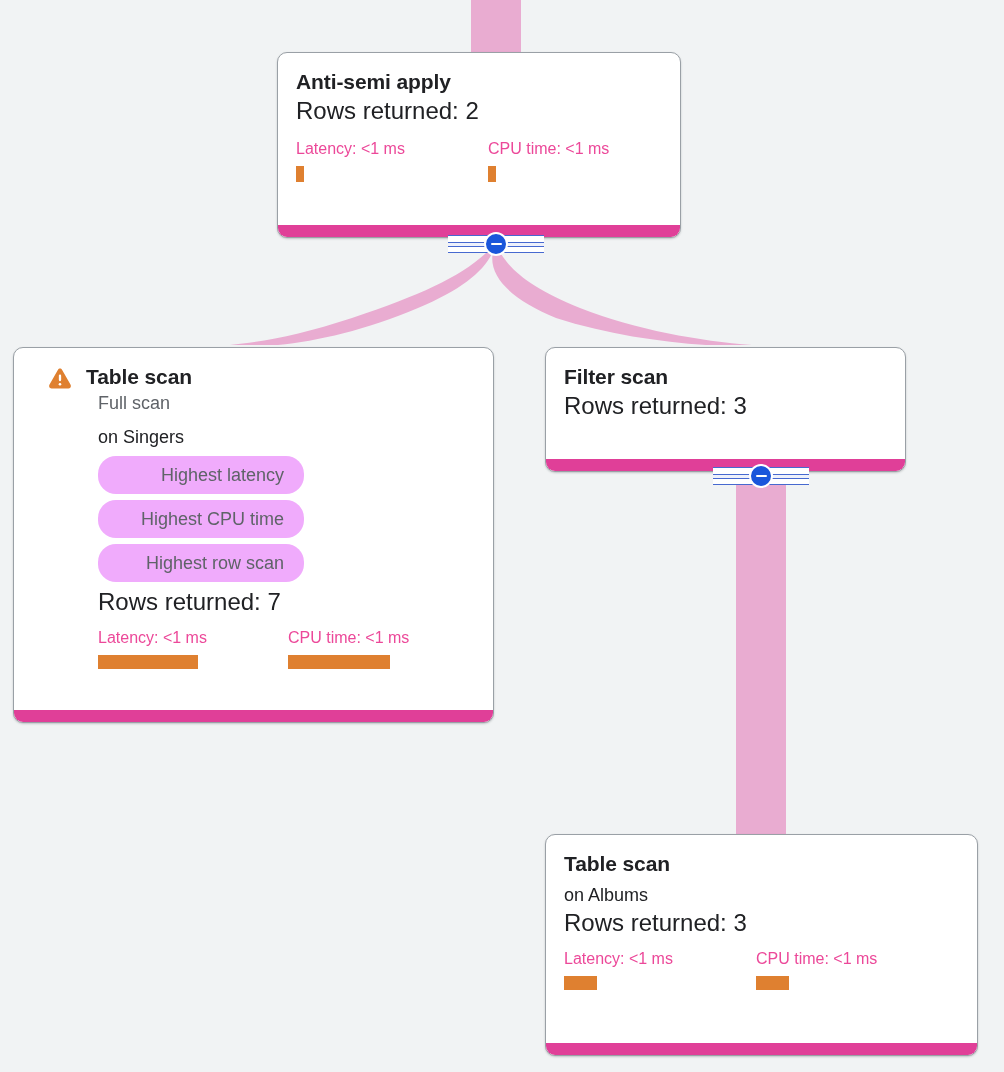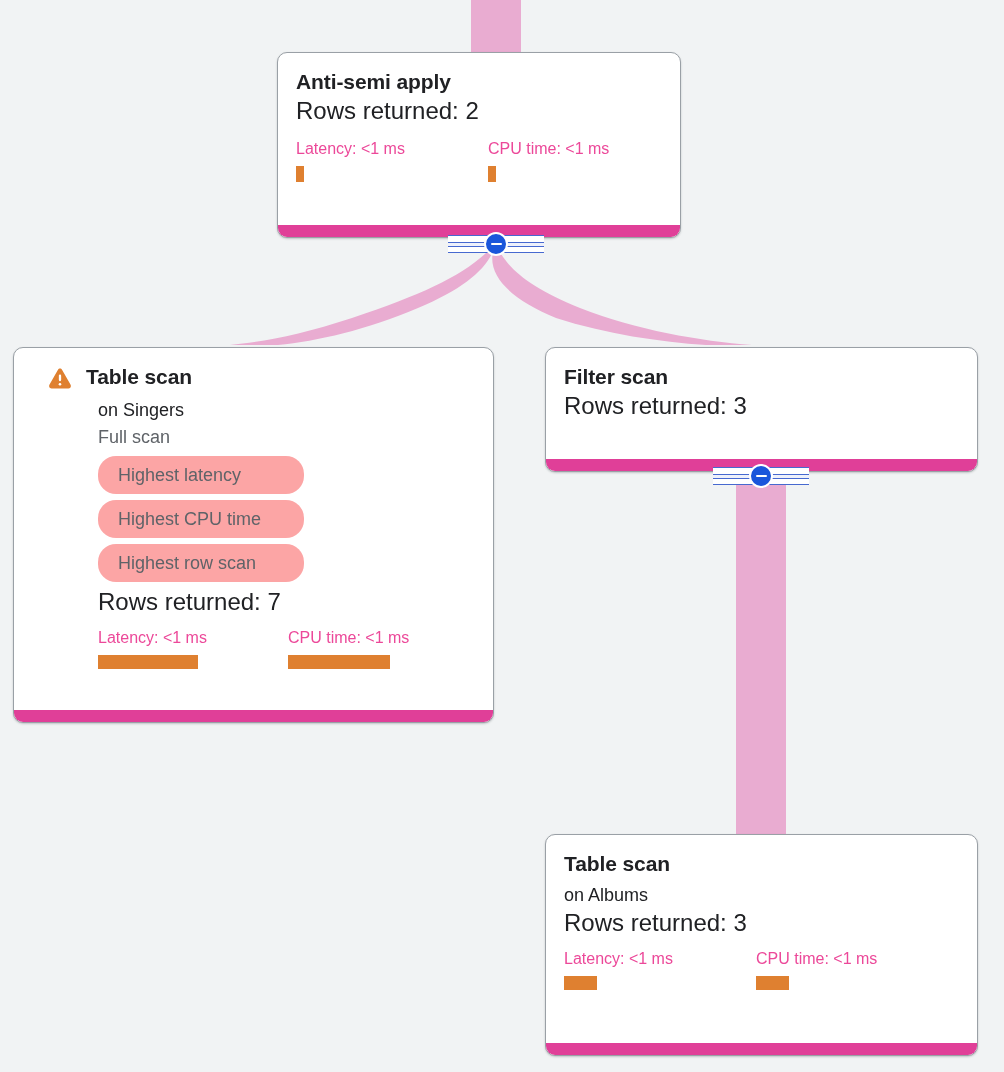--- a/index.html
+++ b/index.html
@@ -76,28 +76,28 @@
   }
   .indent-left {
     padding-left: 66px;
   }
   .chips {
     padding-left: 66px;
     margin-top: 5px;
   }
   .chip {
     display: block;
-    background: #fca5a5;
+    background: #f0abfc;
     color: #5f6368;
     font-size: 18px;
     line-height: 20px;
     border-radius: 18px;
     padding: 9px 20px;
     margin-bottom: 6px;
-    text-align: left;
+    text-align: right;
     width: 166px;
     box-sizing: content-box;
   }
   .rows-line {
     font-size: 24px;
     color: #202124;
     line-height: 27px;
     margin-top: 6px;
   }
   .metrics {
@@ -238,22 +238,22 @@
           <path d="M12 1.6 C12.85 1.6 13.6 2.05 14.02 2.8 L22.6 17.7
                    C23.05 18.5 23.05 19.45 22.6 20.2 C22.16 20.95 21.4 21.4 20.55 21.4
                    L3.45 21.4 C2.6 21.4 1.84 20.95 1.4 20.2
                    C0.95 19.45 0.95 18.5 1.4 17.7 L9.98 2.8
                    C10.4 2.05 11.15 1.6 12 1.6 Z" fill="#df8030"></path>
           <rect x="10.85" y="7.6" width="2.3" height="6.6" rx="1.1" fill="#ffffff"></rect>
           <circle cx="12" cy="17.2" r="1.3" fill="#ffffff"></circle>
         </svg>
         <div class="node-title">Table scan</div>
       </div>
+      <div class="sub-line indent-left muted">Full scan</div>
       <div class="sub-line indent-left" style="margin-top:7px;">on Singers</div>
-      <div class="sub-line indent-left muted">Full scan</div>
 
       <div class="chips">
         <span class="chip">Highest latency</span>
         <span class="chip">Highest CPU time</span>
         <span class="chip">Highest row scan</span>
       </div>
 
       <div class="rows-line indent-left" style="margin-top:4px;">Rows returned: 7</div>
 
       <div class="metrics indent-left" style="margin-top:12px;">
@@ -263,21 +263,21 @@
         </div>
         <div class="metric">
           <div class="metric-label">CPU time: &lt;1 ms</div>
           <div class="metric-bar" style="width:102px;"></div>
         </div>
       </div>
     </div>
     <div class="node-footer"></div>
   </div>
 
-  <div class="node" id="node-filter" style="left:545px; top:347px; width:433px; height:125px;">
+  <div class="node" id="node-filter" style="left:545px; top:347px; width:361px; height:125px;">
     <div class="node-body">
       <div class="node-head">
         <div class="node-title">Filter scan</div>
       </div>
       <div class="rows-line" style="margin-top:2px;">Rows returned: 3</div>
     </div>
     <div class="node-footer"></div>
   </div>
 
   <div class="toggle" style="left:709px; top:463px;">

